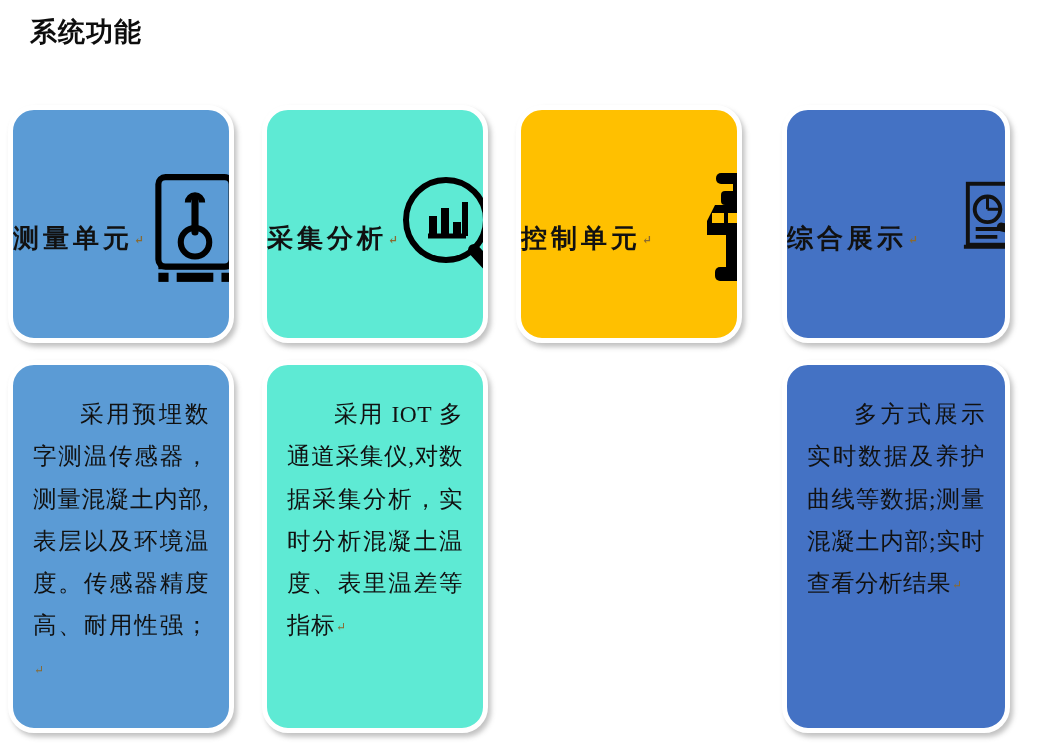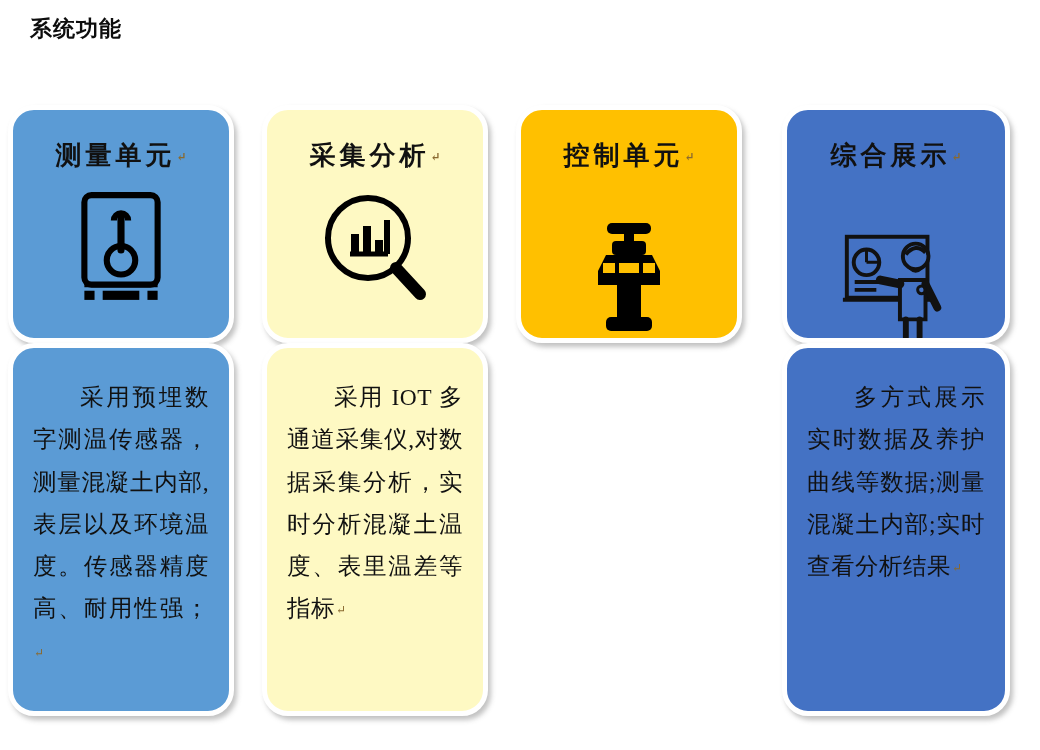--- a/index.html
+++ b/index.html
@@ -12,21 +12,21 @@
     height: 750px;
     position: relative;
     overflow: hidden;
     font-family: "Liberation Sans", "DejaVu Sans", sans-serif;
   }
 
   .page-title {
     position: absolute;
     left: 30px;
     top: 14px;
-    font-size: 22px;
+    font-size: 27px;
     font-weight: bold;
     color: #0d0d0d;
     letter-spacing: 1px;
     white-space: nowrap;
   }
 
   .board {
     position: absolute;
     left: 0;
     top: 98px;
@@ -41,39 +41,39 @@
     border: 5px solid #ffffff;
     border-radius: 26px;
     box-shadow: 3px 4px 5px rgba(120,120,120,0.45);
     overflow: hidden;
   }
 
   .card-top {
     top: 7px;
     height: 238px;
     display: flex;
-    flex-direction: column;
+    flex-direction: row;
     align-items: center;
     justify-content: flex-start;
   }
 
   .card-bottom {
-    top: 245px;
+    top: 262px;
     height: 373px;
   }
 
   
   .col1 { left: 8px;  width: 226px; }
   .col2 { left: 262px; width: 226px; }
   .col3 { left: 516px; width: 226px; gap: 36px; }
   .col4 { left: 782px; width: 228px; }
 
   
   .c-lightblue { background: #5b9bd5; }
-  .c-green     { background: #fef9c3; }
+  .c-green     { background: #5eead4; }
   .c-amber     { background: #ffc000; }
   .c-blue      { background: #4472c4; gap: 40px; }
 
   .card-title {
     margin-top: 28px;
     font-size: 26px;
     font-weight: 600;
     color: #111111;
     letter-spacing: 4px;
     white-space: nowrap;

